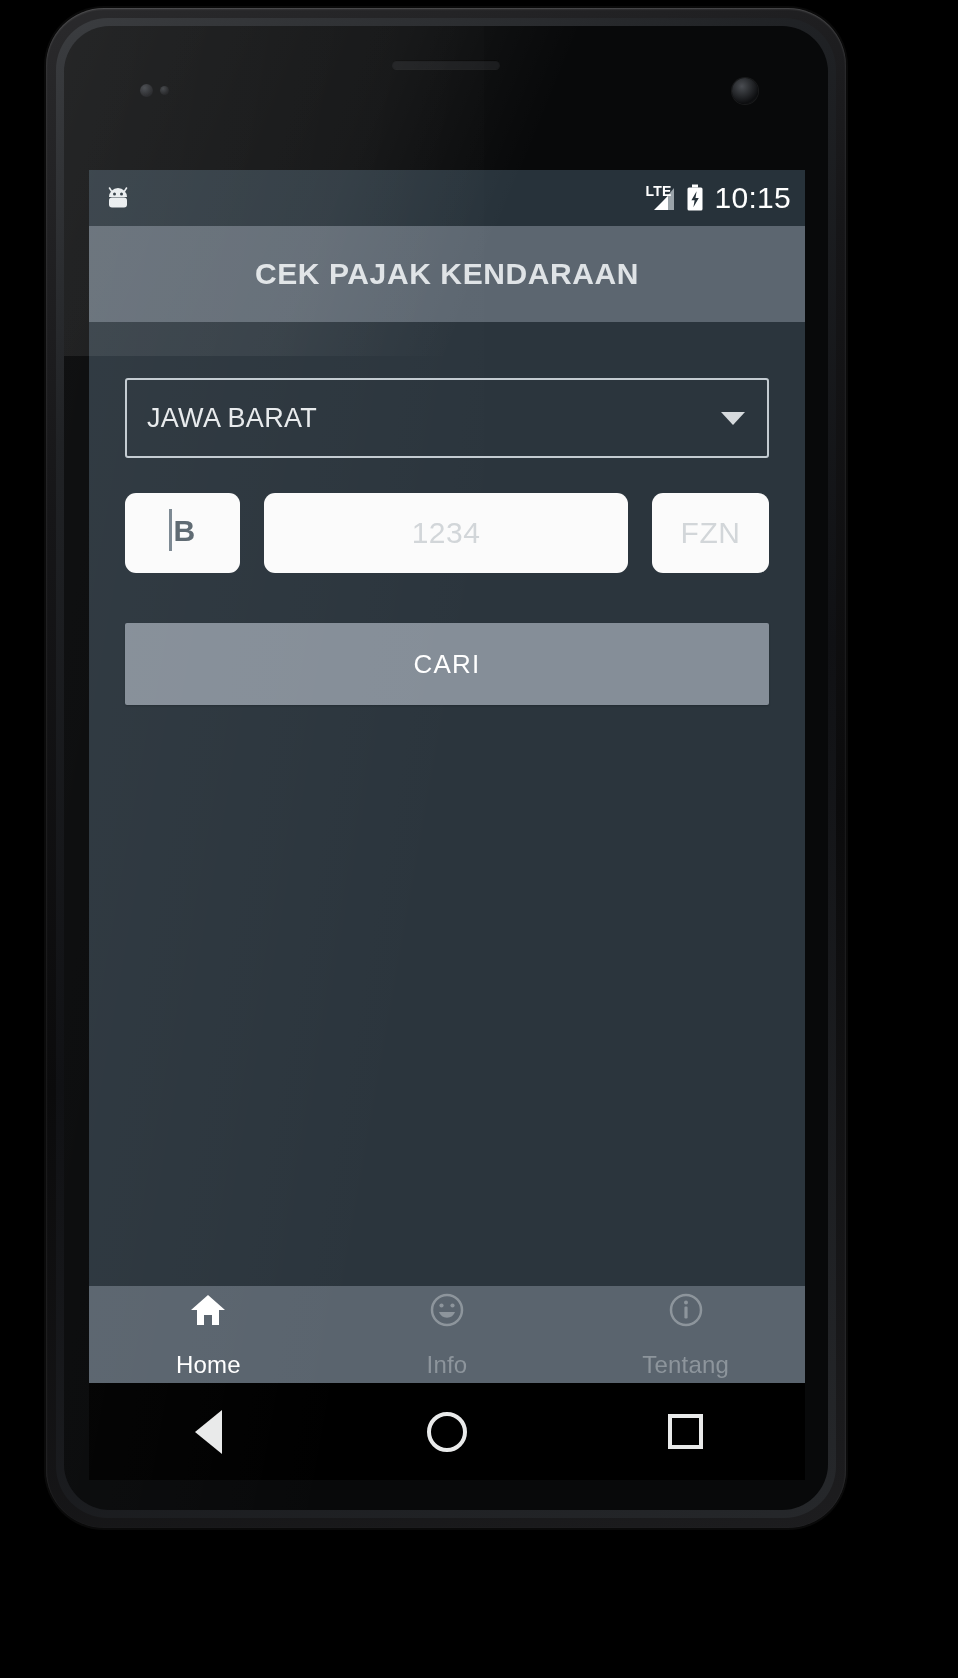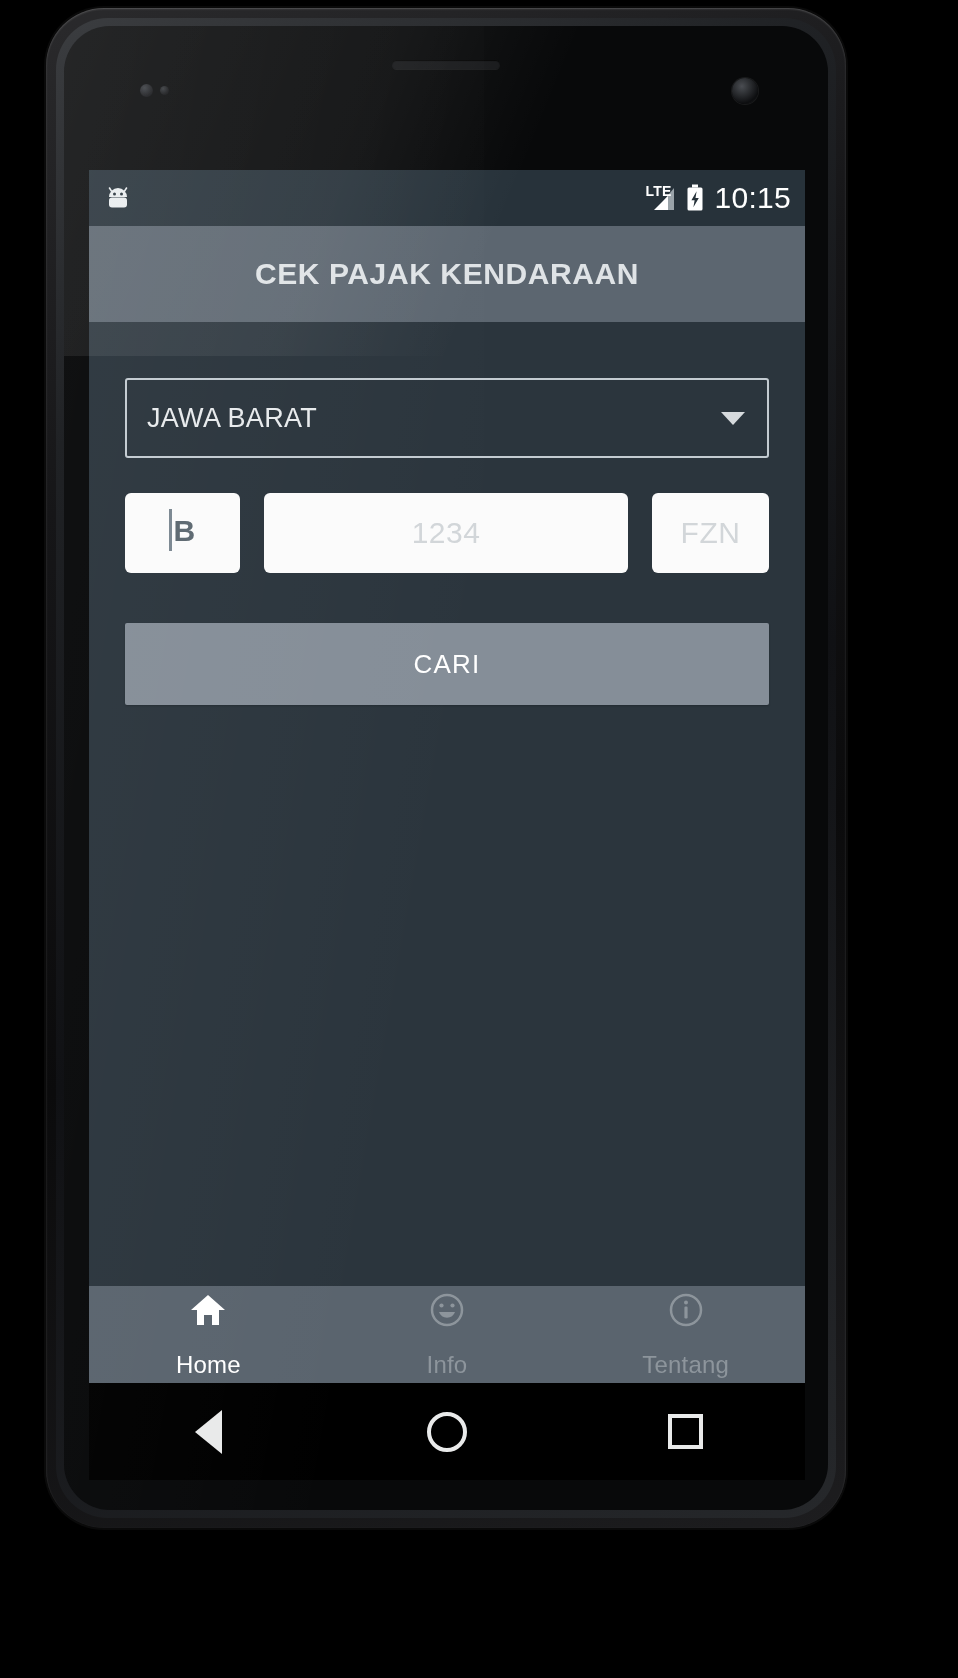--- a/index.html
+++ b/index.html
@@ -171,21 +171,21 @@
     display: flex;
     gap: 24px;
     margin-top: 35px;
   }
   .plate-field {
     background: #fbfbfb;
     height: 80px;
     display: flex;
     align-items: center;
     justify-content: center;
-    border-radius: 6px;
+    border-radius: 11px;
     position: relative;
   }
   .f-wide  { flex: 0 0 115px; }
   .f-mid   { flex: 1 1 auto; }
   .f-short { flex: 0 0 117px; }
   .plate-text {
     font-size: 30px;
     letter-spacing: .5px;
   }
   .ph { color: #d2d6d9; }

